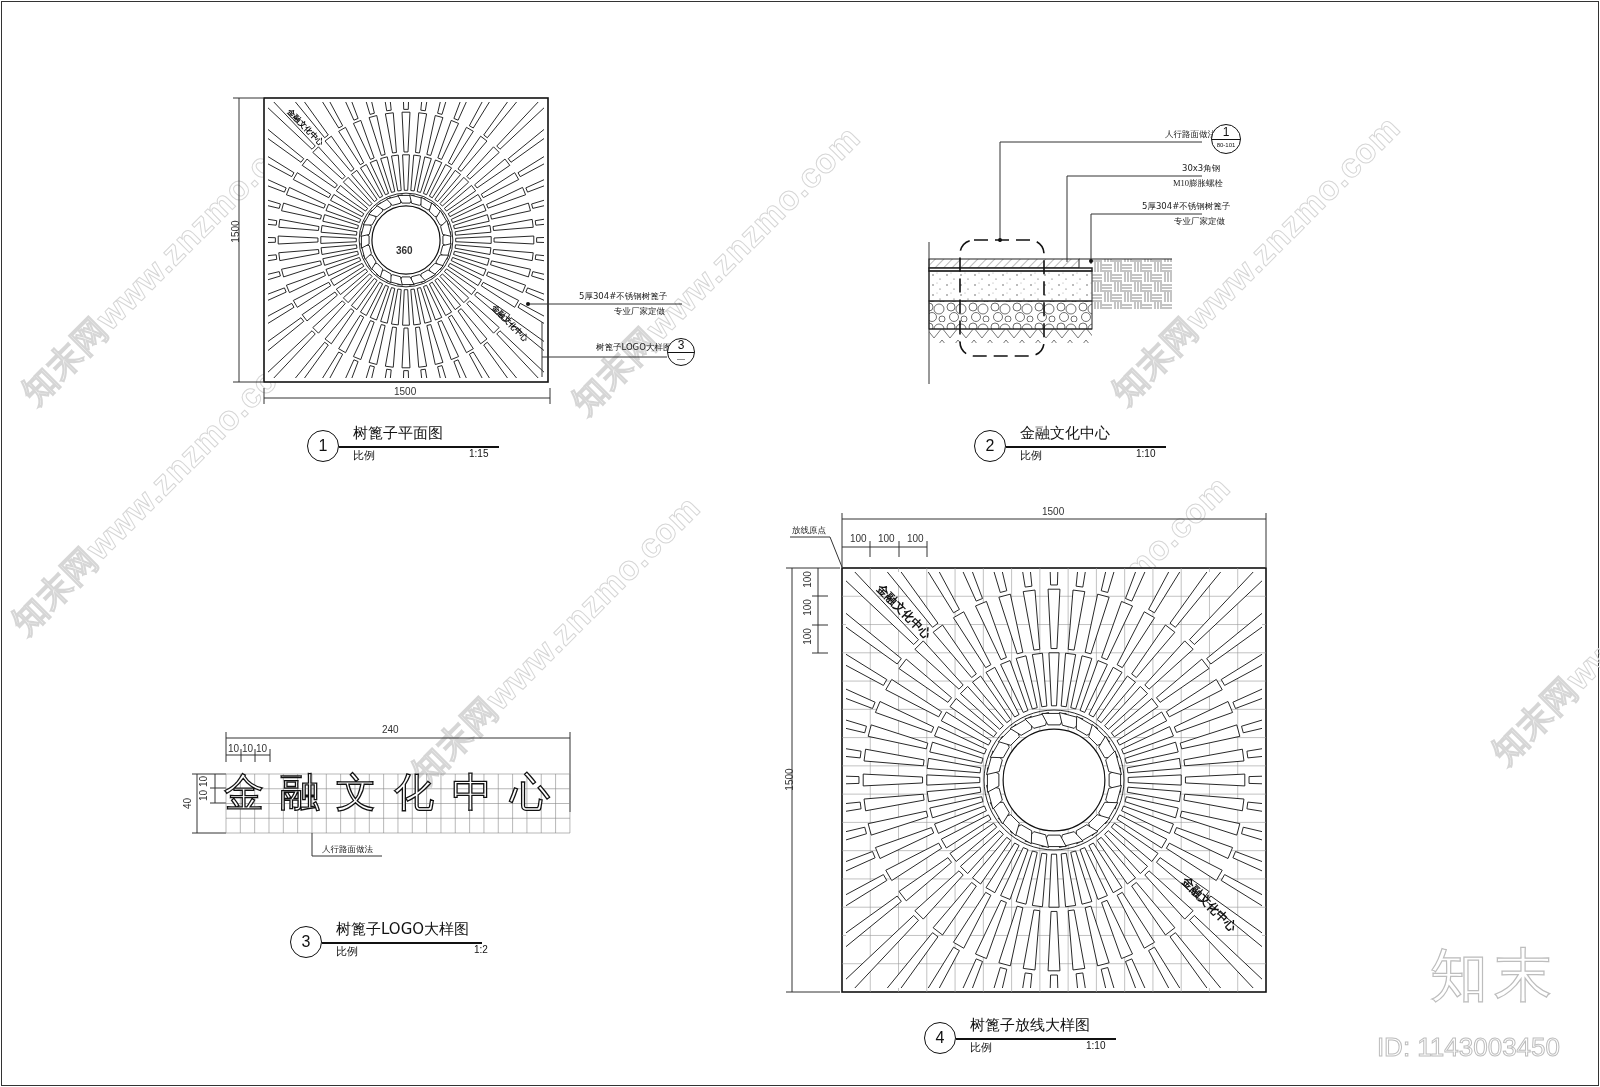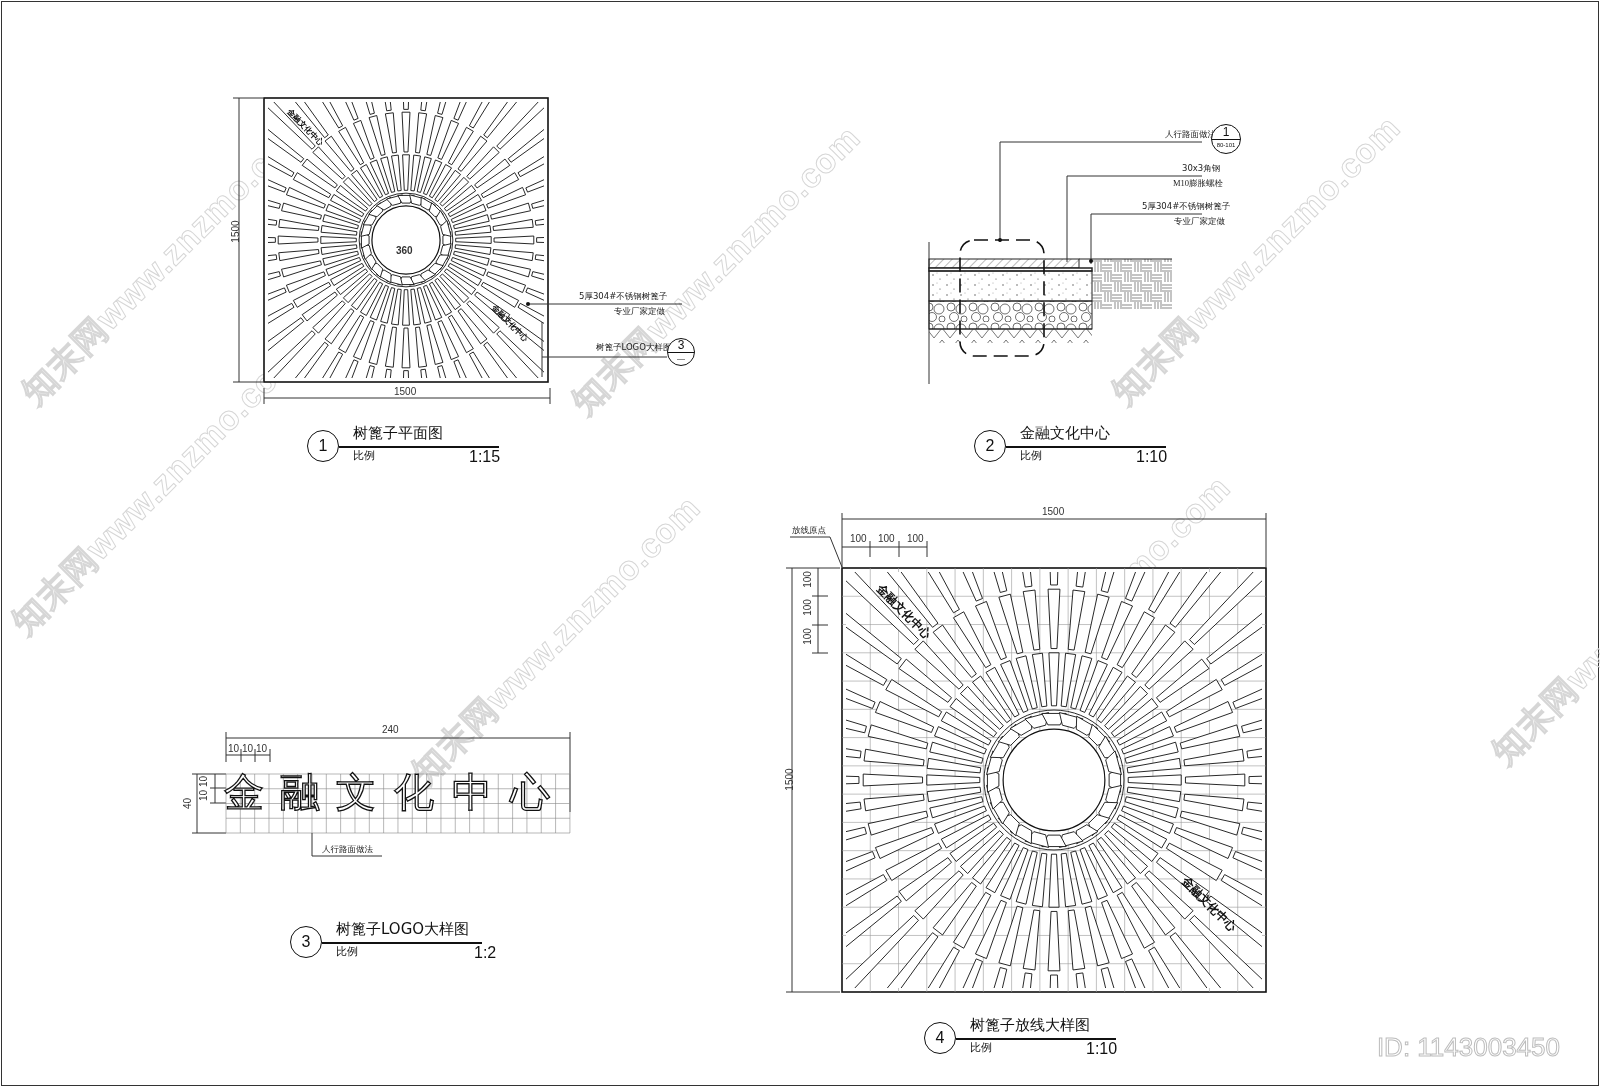--- a/index.html
+++ b/index.html
@@ -9,21 +9,21 @@
              border: 1.5px solid #333; background: #fff; }
     svg { position: absolute; overflow: visible; }
     .dim { font-family: "Liberation Sans", sans-serif; font-size: 10px; color: #333; position: absolute; white-space: nowrap; }
     .note { font-family: "DejaVu Sans", sans-serif; font-size: 8.5px; color: #222; position: absolute; white-space: nowrap; }
     .title-block { position: absolute; height: 40px; }
     .title-block .num { position: absolute; left: 0; top: 4px; width: 30px; height: 30px; border: 1.5px solid #111; border-radius: 50%;
        font-family: "Liberation Sans", sans-serif; font-size: 16px; text-align: center; line-height: 30px; }
     .title-block .ttl { position: absolute; left: 46px; top: -2px; font-size: 15px; font-family: "DejaVu Sans", sans-serif; white-space: nowrap; }
     .title-block .rule { position: absolute; left: 32px; top: 20px; height: 1.6px; background: #111; }
     .title-block .sc { position: absolute; left: 46px; top: 22px; font-size: 11px; white-space: nowrap; }
-    .title-block .sv { position: absolute; top: 22px; font-size: 16px; font-family: "Liberation Sans", sans-serif; white-space: nowrap; }
+    .title-block .sv { position: absolute; top: 22px; font-size: 10px; font-family: "Liberation Sans", sans-serif; white-space: nowrap; }
     .wm { position: absolute; font-family: "Liberation Sans", sans-serif; font-size: 34px; font-weight: bold; color: transparent;
           -webkit-text-stroke: 1px #d6d6d6; transform: rotate(-45deg); transform-origin: left top; white-space: nowrap; letter-spacing: 1px; }
     .brand { position: absolute; right: 40px; bottom: 70px; font-size: 58px; color: transparent; -webkit-text-stroke: 1.2px #bdbdbd; letter-spacing: 6px; }
     .brand-id { position: absolute; right: 38px; bottom: 22px; font-family: "Liberation Sans", sans-serif; font-size: 26px; color: transparent; -webkit-text-stroke: 1px #bdbdbd; }
     .ref-bubble { position:absolute; border:1px solid #111; border-radius:50%; background:#fff; text-align:center; font-family:"Liberation Sans",sans-serif; }
     .logo-char { position:absolute; font-family:"DejaVu Sans",sans-serif; font-size:40px; color:#fff; -webkit-text-stroke:1.3px #111; line-height:1; }
   </style>
 </head>
 <body>
 
@@ -635,14 +635,15 @@
 
     <div class="title-block" style="left:922px; top:1016px; width:200px;">
       <div class="num">4</div>
       <div class="ttl">树篦子放线大样图</div>
       <div class="rule" style="width:160px;"></div>
       <div class="sc">比例</div>
       <div class="sv" style="left:162px;">1:10</div>
     </div>
   </div>
 
+  <div class="brand">知末</div>
   <div class="brand-id">ID: 1143003450</div>
 </div>
 
 </body></html>

